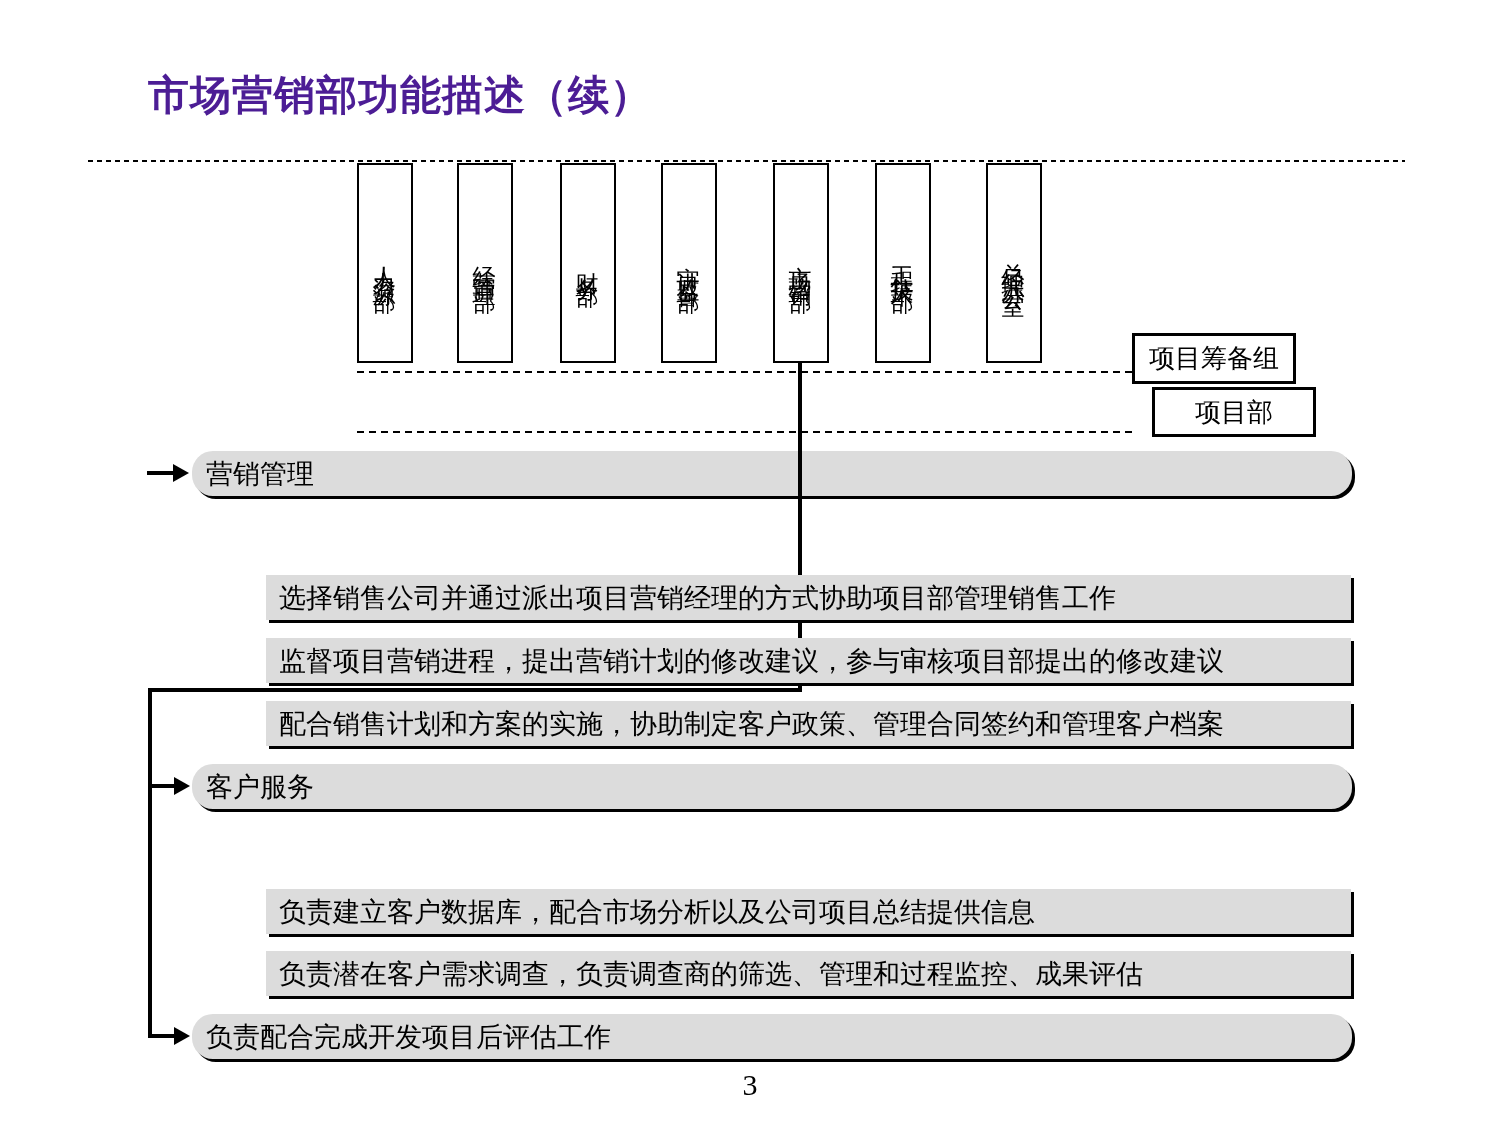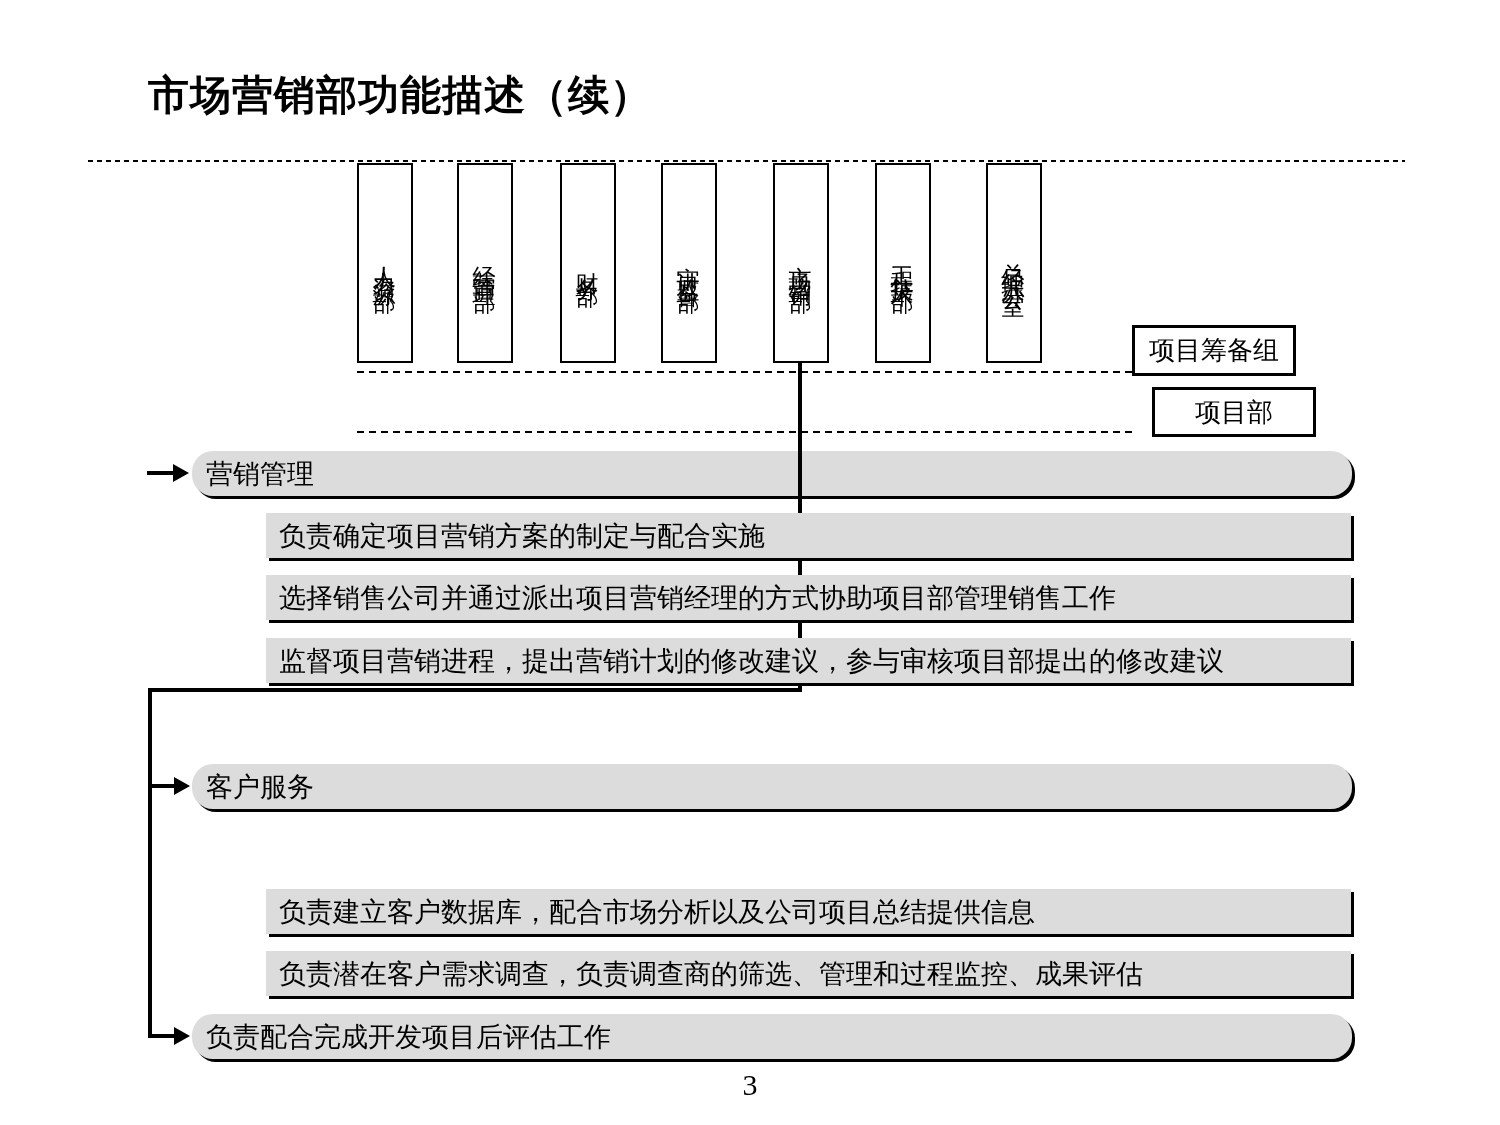--- a/index.html
+++ b/index.html
@@ -5,21 +5,21 @@
   html,body{margin:0;padding:0;background:#fff;}
   .slide{
     position:relative;
     width:1500px;height:1125px;
     background:#ffffff;
     font-family:"Liberation Sans", sans-serif;
     overflow:hidden;
   }
   .title{
     position:absolute;left:148px;top:68px;
-    font-size:41px;font-weight:700;color:#000000;
+    font-size:41px;font-weight:700;color:#4c1d95;
     letter-spacing:1px;
   }
   .dash-top{
     position:absolute;left:88px;top:160px;width:1317px;height:2px;
     background:repeating-linear-gradient(90deg,#000 0 5px,transparent 5px 9px);
   }
   .dash-mid{
     position:absolute;height:2px;
     background:repeating-linear-gradient(90deg,#000 0 7px,transparent 7px 12px);
   }
@@ -88,21 +88,21 @@
   <div class="dept" style="left:773px;">
     <span>市场营销部</span>
   </div>
   <div class="dept" style="left:875px;">
     <span>工程技术部</span>
   </div>
   <div class="dept" style="left:986px;">
     <span>总经理办公室</span>
   </div>
 
-  <div class="projbox" style="top:325px;height:45px;">
+  <div class="projbox" style="top:333px;height:45px;">
     <span>项目筹备组</span>
   </div>
   <div class="projbox" style="top:387px;height:44px;margin-left:20px;">
     <span>项目部</span>
   </div>
 
   <div class="vline" style="left:798px;top:361px;width:4px;height:331px;"></div>
   <div class="vline" style="left:148px;top:688px;width:654px;height:4px;"></div>
   <div class="vline" style="left:148px;top:688px;width:4px;height:350px;"></div>
 
@@ -115,28 +115,28 @@
     <div class="head" style="left:24px;"></div>
   </div>
   <div class="arrow" style="left:150px;top:1027px;">
     <div class="shaft" style="width:26px;"></div>
     <div class="head" style="left:24px;"></div>
   </div>
 
   <div class="bar cat under" style="top:451px;">
     <span>营销管理</span>
   </div>
-  <div class="bar item" style="top:513px;">
-    <span>负责确定项目营销方案的制定与配合实施</span>
-  </div>
   <div class="bar item" style="top:638px;">
     <span>监督项目营销进程，提出营销计划的修改建议，参与审核项目部提出的修改建议</span>
   </div>
   <div class="bar item" style="top:575px;">
     <span>选择销售公司并通过派出项目营销经理的方式协助项目部管理销售工作</span>
+  </div>
+  <div class="bar item" style="top:701px;">
+    <span>配合销售计划和方案的实施，协助制定客户政策、管理合同签约和管理客户档案</span>
   </div>
   <div class="bar cat" style="top:764px;">
     <span>客户服务</span>
   </div>
   <div class="bar item" style="top:951px;">
     <span>负责潜在客户需求调查，负责调查商的筛选、管理和过程监控、成果评估</span>
   </div>
   <div class="bar item" style="top:889px;">
     <span>负责建立客户数据库，配合市场分析以及公司项目总结提供信息</span>
   </div>

